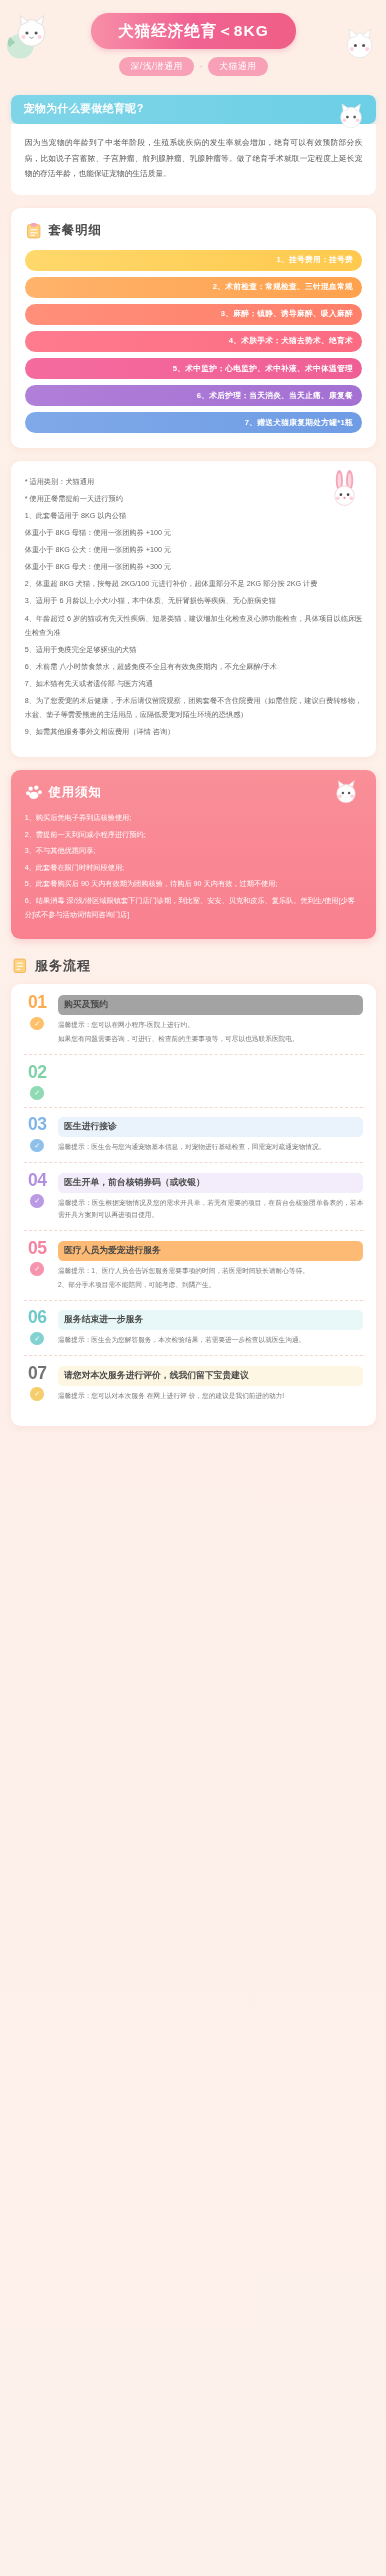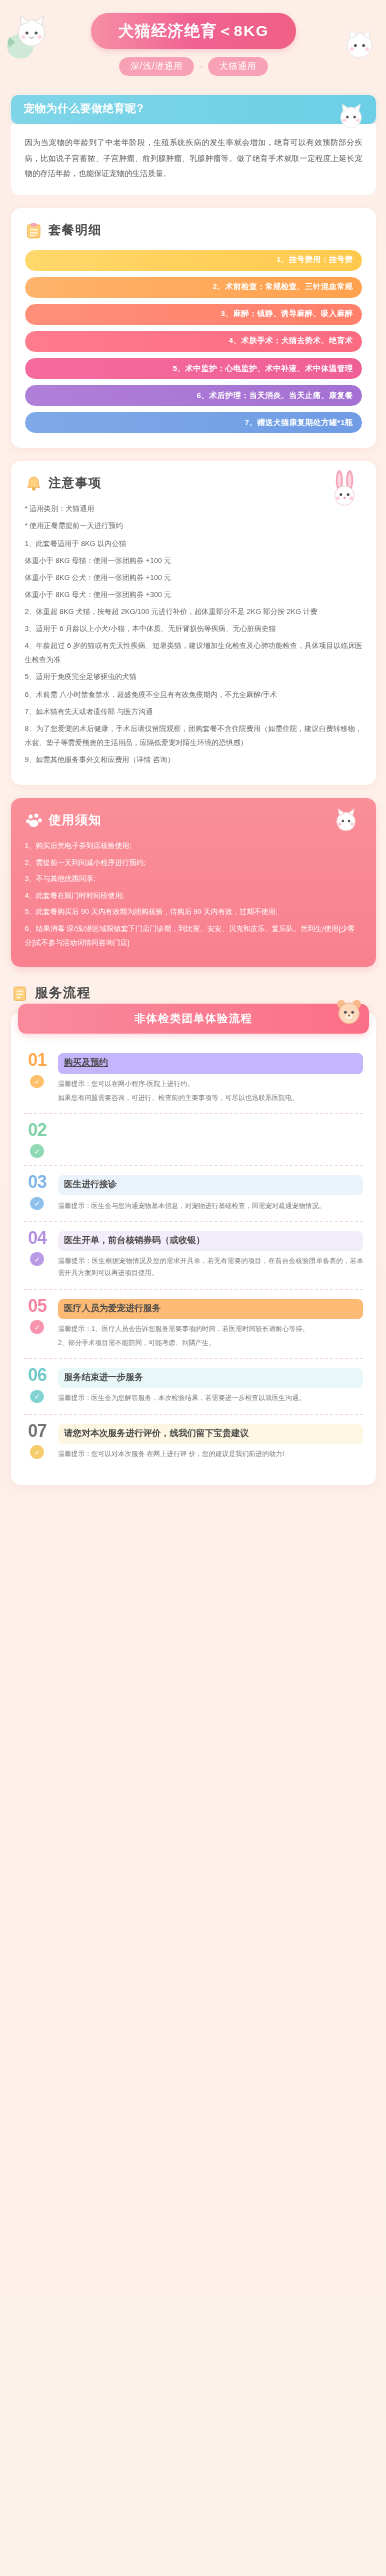--- a/index.html
+++ b/index.html
@@ -225,21 +225,21 @@
     font-size: 8.8px; font-weight: bold; color: #4a4a4a;
     padding: 4.1px 6.2px;
     border-radius: 5.2px;
     margin-bottom: 4.1px;
   }
   .step-desc { font-size: 6.7px; line-height: 1.85; color: #777; text-align: justify; }
   .step-desc p { margin: 0 0 1.5px 0; }
 
   .c-orange .n { color: #ffa94d; }
   .c-orange .dot { background: #ffc06b; }
-  .c-orange .step-title { background: #c4b5fd; text-decoration: underline; }
+  .c-orange .step-title { background: #a3a3a3; }
   .c-green .n { color: #7fd1a8; }
   .c-green .dot { background: #8fd9b4; }
   .c-green .step-title { background: #eaf8f1; }
   .c-blue .n { color: #7fb5e8; }
   .c-blue .dot { background: #8fc0ea; }
   .c-blue .step-title { background: #eaf3fc; }
   .c-purple .n { color: #b28fe0; }
   .c-purple .dot { background: #bb9ae5; }
   .c-purple .step-title { background: #f3edfb; }
   .c-pink .n { color: #f583a0; }
@@ -332,27 +332,20 @@
       <ellipse cx="42" cy="22" rx="7" ry="20" fill="#f6a5b8"></ellipse>
       <ellipse cx="22" cy="22" rx="3.4" ry="14" fill="#ffd6e0"></ellipse>
       <ellipse cx="42" cy="22" rx="3.4" ry="14" fill="#ffd6e0"></ellipse>
       <circle cx="32" cy="52" r="19" fill="#ffffff" stroke="#ecc9d2" stroke-width="1.4"></circle>
       <circle cx="25" cy="50" r="2.6" fill="#4a4a4a"></circle>
       <circle cx="39" cy="50" r="2.6" fill="#4a4a4a"></circle>
       <circle cx="32" cy="56" r="2.2" fill="#f58aa5"></circle>
       <circle cx="19" cy="57" r="3.6" fill="#ffc9d6" opacity=".9"></circle>
       <circle cx="45" cy="57" r="3.6" fill="#ffc9d6" opacity=".9"></circle>
     </svg>
-    <div class="sec-head">
-      <svg class="sec-icon" viewBox="0 0 34 34">
-        <path d="M17 4 a9 9 0 0 1 9 9 v7 l3 4 H5 l3 -4 v-7 a9 9 0 0 1 9 -9 z" fill="#ffd280" stroke="#f0ad4e" stroke-width="1.6"></path>
-        <circle cx="17" cy="27" r="3.4" fill="#f0ad4e"></circle>
-      </svg>
-      <div class="ttl">注意事项</div>
-    </div>
     <div class="notice-body">
       <p>* 适用类别：犬猫通用</p>
       <p>* 使用正餐需提前一天进行预约</p>
       <p>1、此套餐适用于 8KG 以内公猫</p>
       <p>体重小于 8KG 母猫：使用一张团购券 +100 元</p>
       <p>体重小于 8KG 公犬：使用一张团购券 +100 元</p>
       <p>体重小于 8KG 母犬：使用一张团购券 +300 元</p>
       <p>2、体重超 8KG 犬猫，按每超 2KG/100 元进行补价，超体重部分不足 2KG 部分按 2KG 计费</p>
       <p>3、适用于 6 月龄以上小犬/小猫，本中体质、无肝肾损伤等疾病、无心脏病史猫</p>
       <p>4、年龄超过 6 岁的猫或有先天性疾病、短暑类猫，建议增加生化检查及心肺功能检查，具体项目以临床医生检查为准</p>
@@ -398,34 +391,20 @@
     <svg class="sec-icon" viewBox="0 0 34 34">
       <rect x="6" y="4" width="22" height="26" rx="3" fill="#ffd280" stroke="#f0ad4e" stroke-width="1.6"></rect>
       <line x1="11" y1="12" x2="23" y2="12" stroke="#fff" stroke-width="2"></line>
       <line x1="11" y1="18" x2="23" y2="18" stroke="#fff" stroke-width="2"></line>
       <line x1="11" y1="24" x2="18" y2="24" stroke="#fff" stroke-width="2"></line>
     </svg>
     <div class="ttl">服务流程</div>
   </div>
 
   <div class="proc-card">
-    <div class="proc-banner-wrap">
-      <div class="proc-banner">
-        <span>非体检类团单体验流程</span>
-        <svg class="bear" viewBox="0 0 58 62">
-          <circle cx="14" cy="16" r="8" fill="#f7b98a"></circle>
-          <circle cx="44" cy="16" r="8" fill="#f7b98a"></circle>
-          <circle cx="29" cy="34" r="20" fill="#fcd9bb" stroke="#eab08a" stroke-width="1.4"></circle>
-          <circle cx="22" cy="32" r="2.6" fill="#4a4a4a"></circle>
-          <circle cx="36" cy="32" r="2.6" fill="#4a4a4a"></circle>
-          <ellipse cx="29" cy="40" rx="7" ry="5" fill="#fff0e2"></ellipse>
-          <circle cx="29" cy="38" r="2" fill="#8a5a3a"></circle>
-        </svg>
-      </div>
-    </div>
 
     <div class="steps">
 
       <div class="step c-orange">
         <div class="step-num">
           <div class="n">01</div>
           <div class="dot">✓</div>
         </div>
         <div class="step-main">
           <div class="step-title">购买及预约</div>

